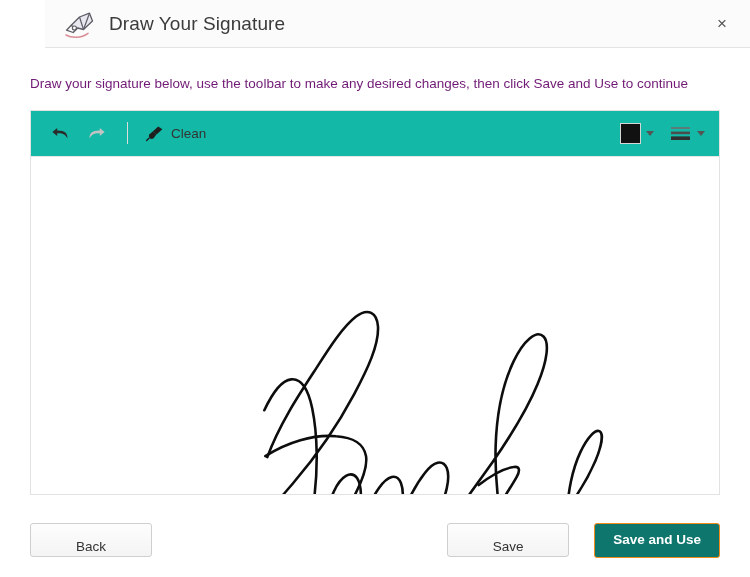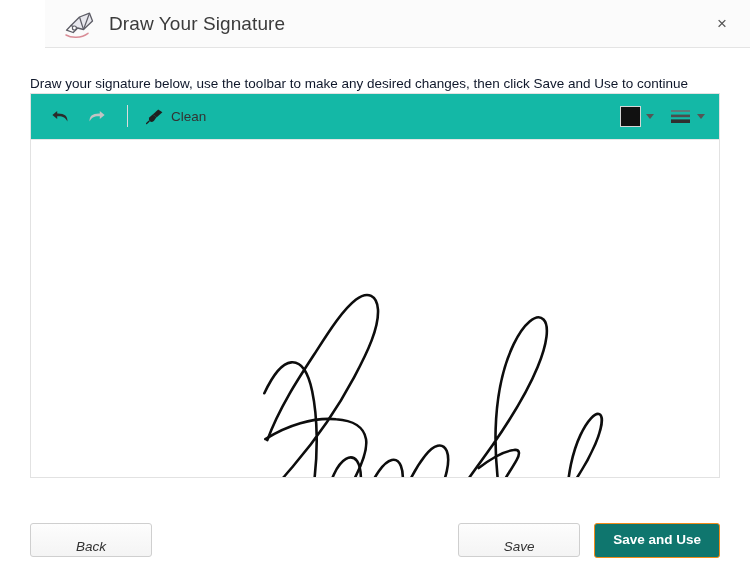--- a/index.html
+++ b/index.html
@@ -76,22 +76,23 @@
   .dlg-body {
     flex: 1 1 auto;
     padding: 0 30px;
     box-sizing: border-box;
     display: flex;
     flex-direction: column;
     background: #ffffff;
   }
   .instructions {
     font-size: 13.5px;
-    color: #0f172a;
+    color: #701a75;
     margin-top: 27px;
+    margin-bottom: 17px;
     line-height: 1.3;
     white-space: nowrap;
   }
 
   
   .sig-pad {
     border: 1px solid #e2e2e2;
     background: #ffffff;
     display: flex;
     flex-direction: column;
@@ -203,36 +204,35 @@
     border-radius: 3px;
     line-height: 1;
   }
   .btn-secondary {
     min-width: 122px;
     height: 33px;
     background: linear-gradient(#fdfdfd, #f4f4f4);
     border: 1px solid #cfcfcf;
     color: #333333;
     padding: 16px 16px;
-    font-style: italic;
   }
   .btn-primary {
     min-width: 124px;
     height: 35px;
     background: #f79020;
     border: 1px solid #f28b1a;
     color: #ffffff;
     font-weight: bold;
     padding: 0 18px;
   }
   .footer-spacer { flex: 1 1 auto; }
   .footer-right {
     display: flex;
     align-items: center;
-    gap: 14px;
+    gap: 25px;
   }
 </style>
 </head>
 <body>
 
 <div class="dialog">
 
   <div class="dlg-header">
     <svg class="header-icon" viewBox="0 0 34 30">
       <path d="M8 16.5 L3.5 21.2 L10.2 23.5 L14.6 19.0 Z" fill="#ffffff" stroke="#5d5d66" stroke-width="1.3" stroke-linejoin="round"></path>

